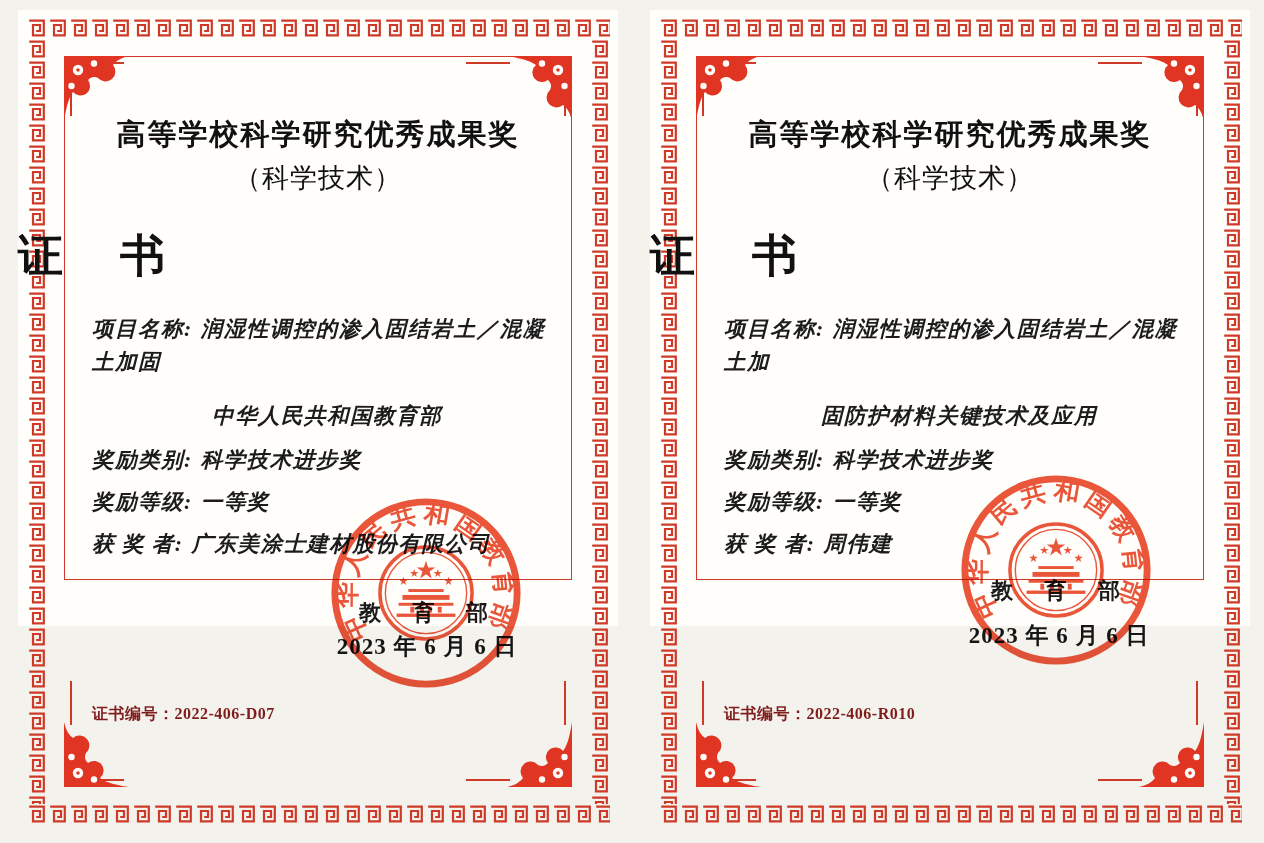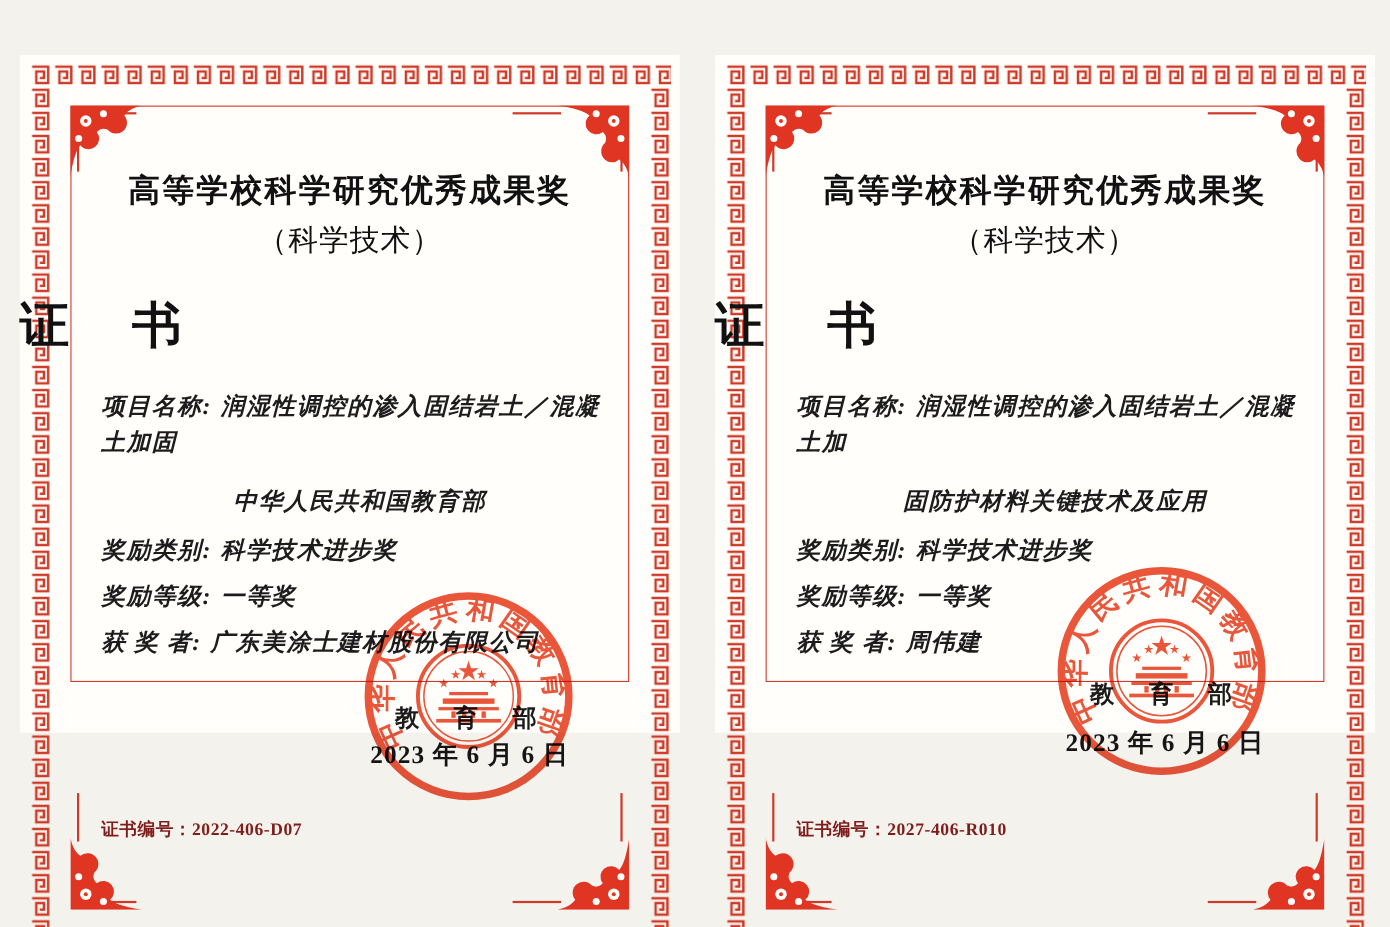--- a/index.html
+++ b/index.html
@@ -4,21 +4,20 @@
 <style>
   html,body{margin:0;padding:0;}
   body{
     width:1264px;height:843px;position:relative;overflow:hidden;
     background:#f4f2ec;
     font-family:"Liberation Serif","DejaVu Serif",serif;
   }
   .cert{
     position:absolute;top:10px;width:600px;height:616px;
     background:#fffefb;
-    margin-top:40px;
   }
   .cert.c0{left:18px;}
   .cert.c1{left:650px;}
 
   
   .bstrip{position:absolute;display:block;}
   .bstrip.top   {left:8px;  top:8px;    width:584px;height:21px;}
   .bstrip.bottom{left:8px;  top:794px;  width:584px;height:21px;}
   .bstrip.left  {left:8px;  top:29px;   width:21px; height:765px;}
   .bstrip.right {left:571px;top:29px;   width:21px; height:765px;}
@@ -253,14 +252,14 @@
         <rect x="-28" y="10" width="56" height="3"></rect>
         <rect x="-16" y="14" width="4" height="6"></rect>
         <rect x="-6" y="14" width="4" height="6"></rect>
         <rect x="2" y="14" width="4" height="6"></rect>
         <rect x="12" y="14" width="4" height="6"></rect>
         <rect x="-30" y="21" width="60" height="3.4"></rect>
       </g>
     </g>
   </svg>
 
-  <p class="serial"><span>证书编号：</span><span>2027-406-R010</span></p>
+  <p class="serial"><span>证书编号：</span><span>2022-406-R010</span></p>
 </article>
 
 </body></html>

